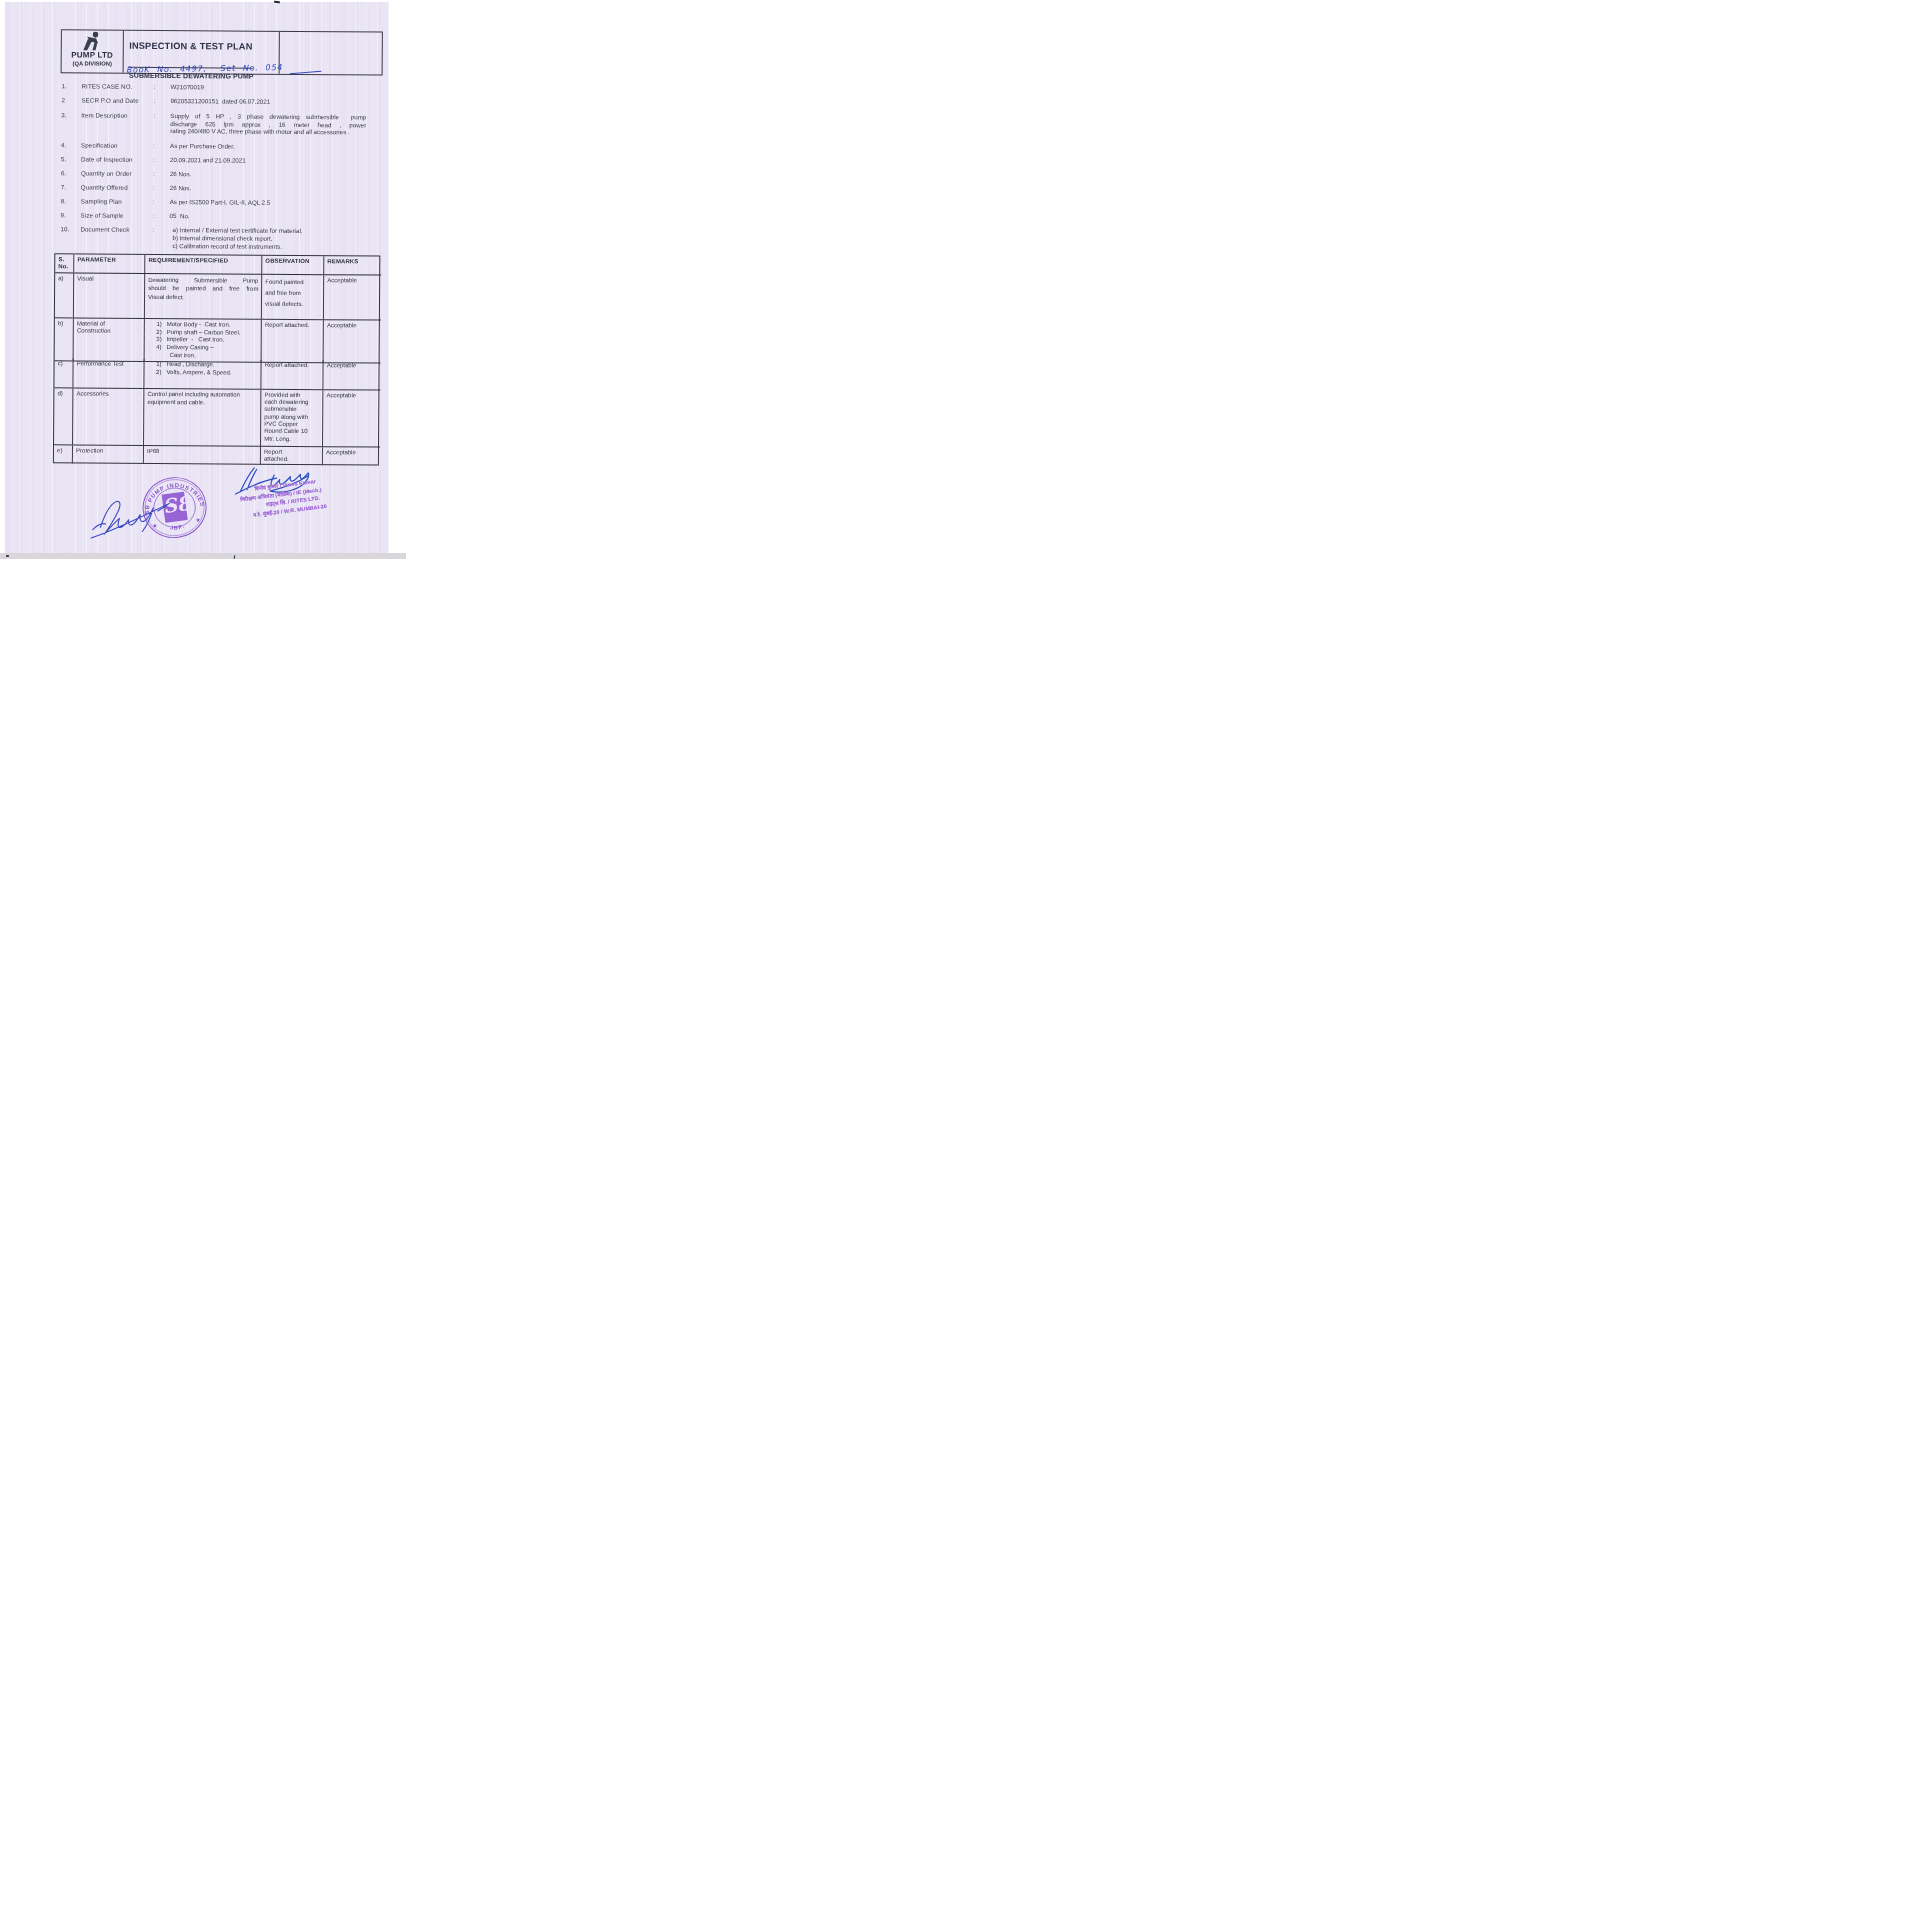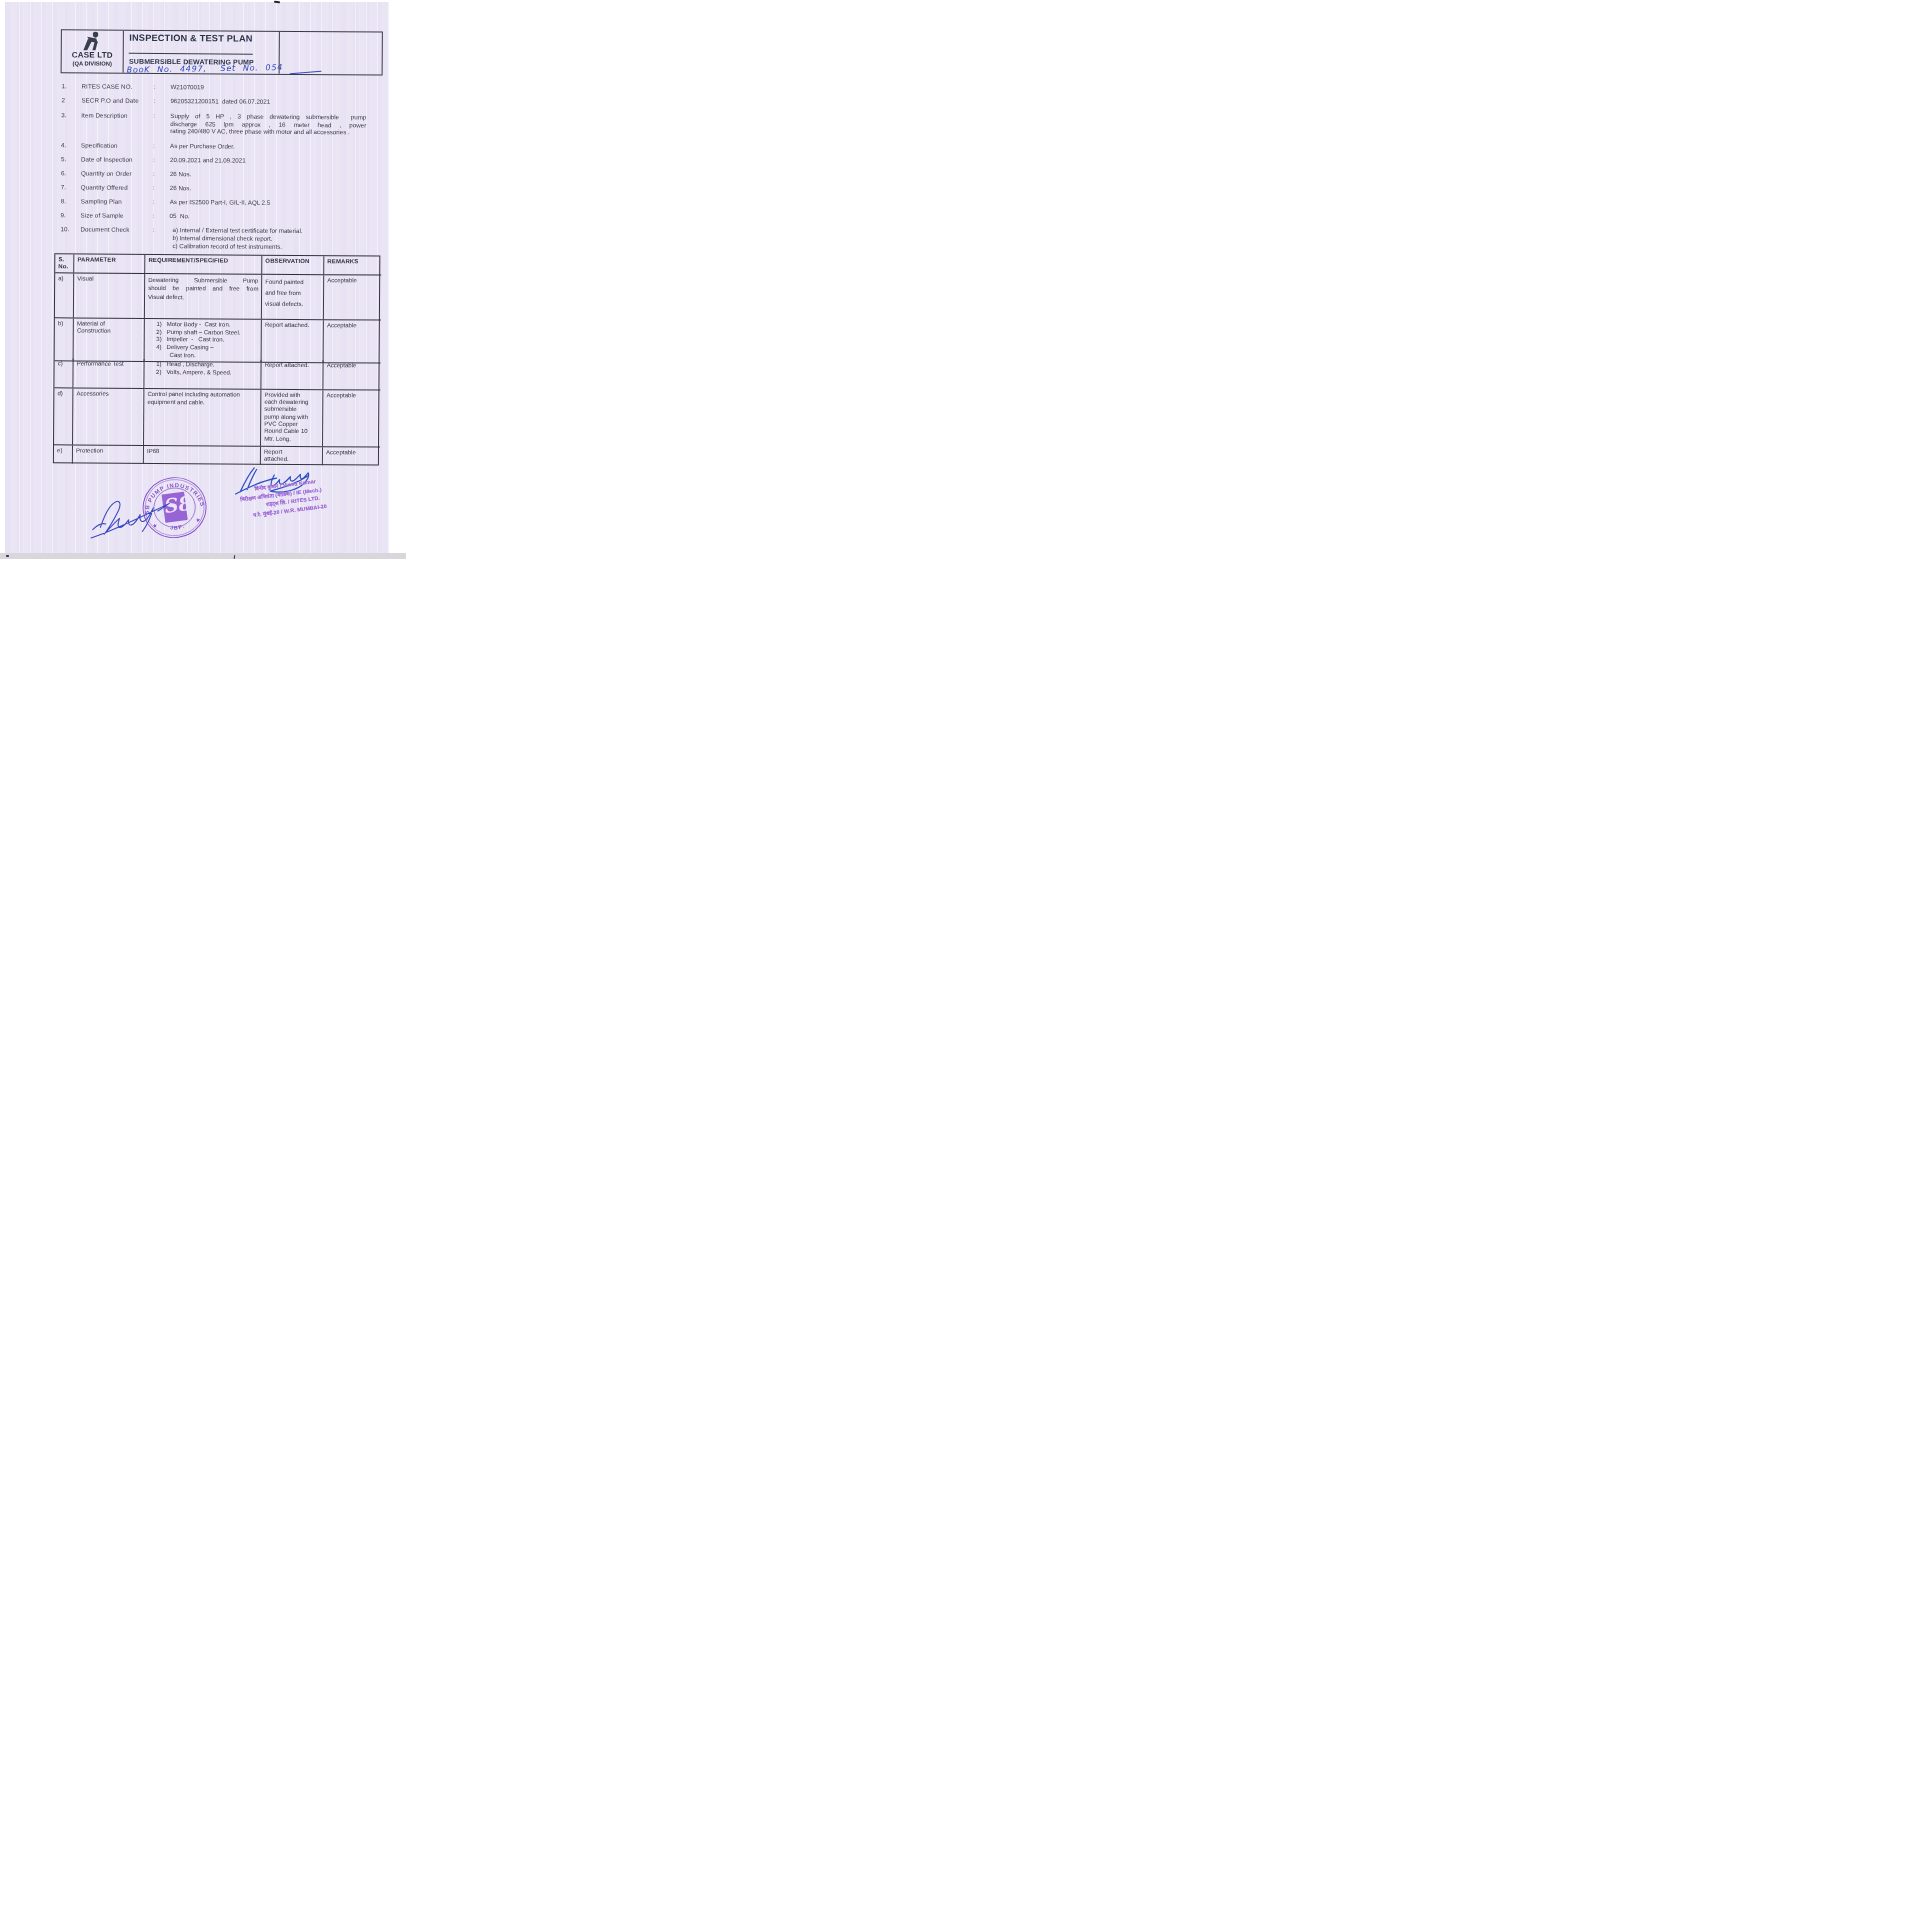--- a/index.html
+++ b/index.html
@@ -23,21 +23,21 @@
     position: absolute; left: 61px; top: 29px; width: 322px; height: 44px;
     border: 0.8px solid #3a3a46; display: flex;
   }
   .hcell-logo { width: 62px; border-right: 0.8px solid #3a3a46; text-align: center; padding-top: 1.2px; }
   .hcell-title { width: 156px; border-right: 0.8px solid #3a3a46; padding: 1.9px 0 0 5.4px; position: relative; }
   .hcell-right { flex: 1; }
   .org-name { font-weight: bold; font-size: 8px; letter-spacing: 0.2px; color: #2c3140; line-height: 8.5px; }
   .org-division { font-weight: bold; font-size: 5.8px; color: #2c3140; line-height: 6.2px; }
   .doc-title {
     display: inline-block; font-weight: bold; font-size: 9.2px; letter-spacing: 0.2px;
-    color: #2b3146; border-bottom: 1.2px solid #3a3a46; padding-bottom: 10px;
+    color: #2b3146; border-bottom: 1.2px solid #3a3a46; padding-bottom: 16px; margin-top: 8px;
   }
   .doc-subtitle { margin-top: 4.2px; font-weight: bold; font-size: 7px; letter-spacing: 0.1px; color: #2b3146; }
   .handwritten {
     position: absolute; left: 65px; top: 32px; width: 239px;
     font-family: "DejaVu Sans", sans-serif; font-style: italic; font-weight: 500;
     font-size: 8px; letter-spacing: 0.8px; word-spacing: 3.5px; color: #2f43bd;
     transform: rotate(-1.3deg); white-space: pre; z-index: 3;
   }
   .pen-strike { position: absolute; left: 228px; top: 40px; width: 32px; height: 1.2px; background: #3449c0; transform: rotate(-5deg); border-radius: 0.8px; z-index: 3; }
 
@@ -100,21 +100,21 @@
   <div class="tilt">
 
     <div class="header-box">
       <div class="hcell-logo">
         <svg width="24" height="19" viewBox="0 0 62 50">
           <ellipse cx="38" cy="8" rx="7" ry="8" fill="#3a3f4d"></ellipse>
           <polygon points="16,14 40,18 44,30 24,26" fill="#3a3f4d"></polygon>
           <polygon points="18,20 30,22 16,50 6,50" fill="#3a3f4d"></polygon>
           <polygon points="36,26 44,27 38,50 30,50" fill="#3a3f4d"></polygon>
         </svg>
-        <div class="org-name">CASE LTD</div>
+        <div class="org-name">PUMP LTD</div>
         <div class="org-division">(QA DIVISION)</div>
       </div>
       <div class="hcell-title">
         <span class="doc-title">INSPECTION &amp; TEST PLAN</span>
         <div class="doc-subtitle">SUBMERSIBLE DEWATERING PUMP</div>
       </div>
       <div class="hcell-right"></div>
       <div class="handwritten">BooK No. 4497,  Set No. 054</div>
       <div class="pen-strike"></div>
     </div>

